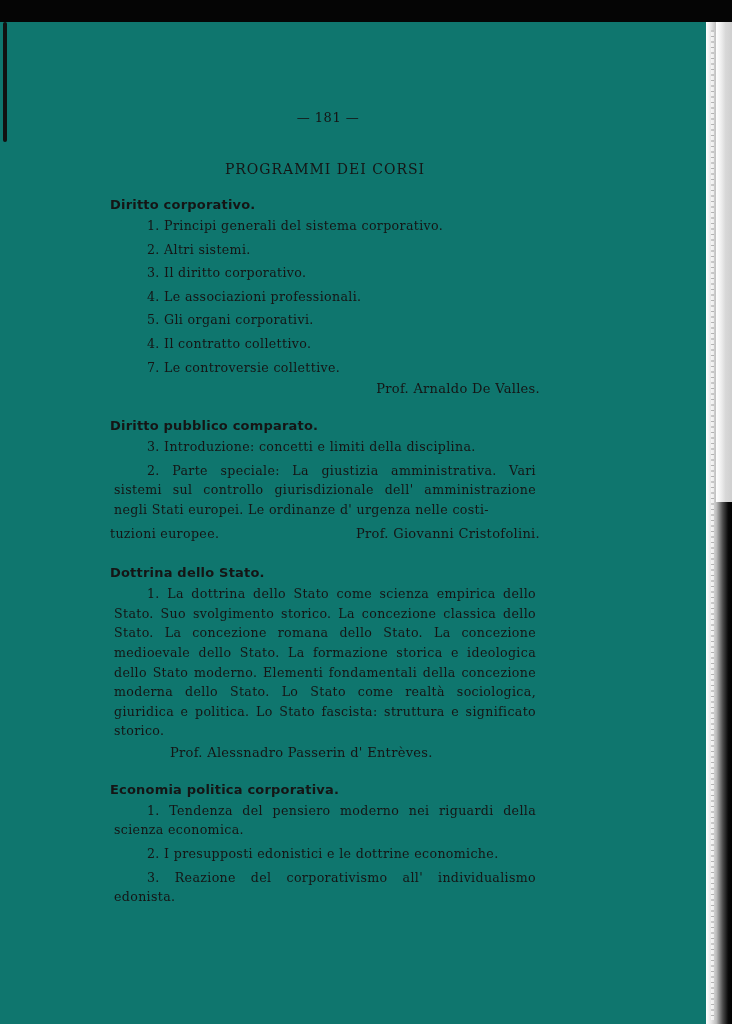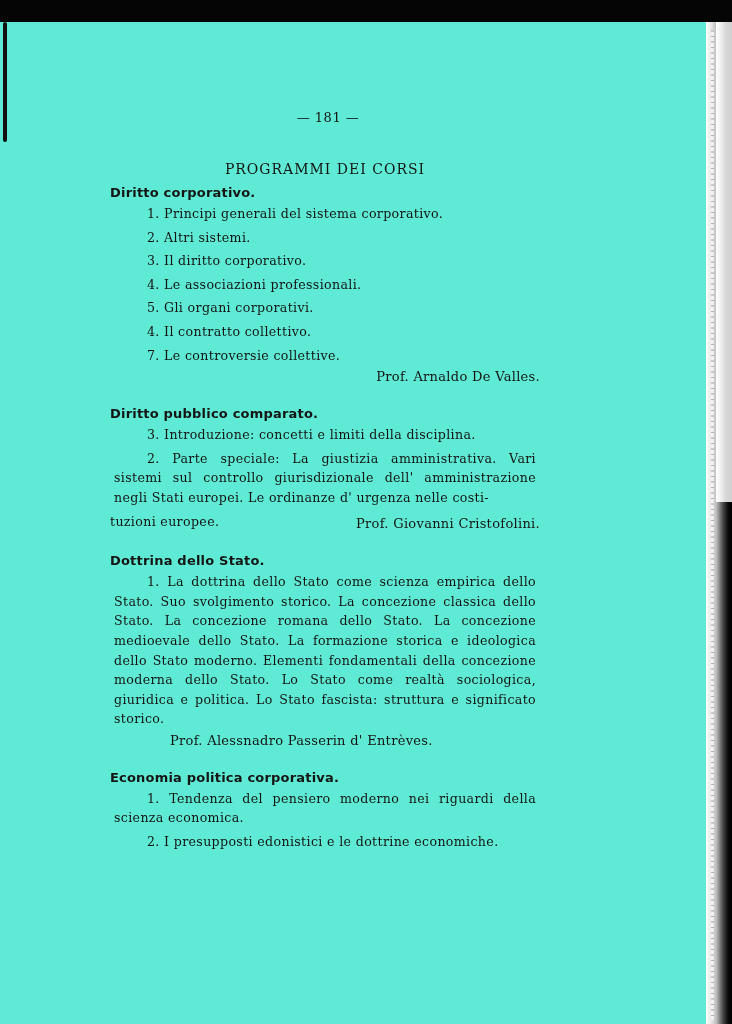--- a/index.html
+++ b/index.html
@@ -7,21 +7,21 @@
       padding: 0;
       width: 732px;
       height: 1024px;
       overflow: hidden;
       background: #ffffff;
     }
     .scan {
       position: relative;
       width: 732px;
       height: 1024px;
-      background: #5eead4;
+      background: #0f766e;
       overflow: hidden;
     }
     .top-band {
       position: absolute;
       left: 0; top: 0;
       width: 732px; height: 22px;
       background: #050505;
     }
     .left-edge {
       position: absolute;
@@ -61,21 +61,21 @@
       text-align: center;
       font-size: 13px;
       margin: 0 0 36px 0;
       padding-left: 6px;
       letter-spacing: 0.5px;
     }
     .page-title {
       text-align: center;
       font-size: 14px;
       letter-spacing: 1px;
-      margin: 0 0 8px 0;
+      margin: 0 0 20px 0;
       font-weight: normal;
     }
     .section { margin-bottom: 22px; }
     .section-title {
       font-family: "DejaVu Sans", "Liberation Sans", sans-serif;
       font-weight: bold;
       font-size: 13px;
       margin: 0 0 3px 0;
       letter-spacing: 0.2px;
     }
@@ -92,21 +92,21 @@
     }
     .signature {
       font-size: 13px;
       text-align: right;
       margin-top: 1px;
       letter-spacing: 0.3px;
     }
     .sig-inline {
       display: flex;
       justify-content: space-between;
-      align-items: center;
+      align-items: flex-start;
       font-size: 12.6px;
       line-height: 19.6px;
       letter-spacing: 0.35px;
     }
     .sig-inline .signature { margin: 0 0 -4px 0; }
     .s2 { margin-top: 16px; }
     .s3 { margin-top: 20px; }
     .s4 { margin-top: 22px; }
   </style>
 </head>
@@ -148,15 +148,16 @@
     <div class="section s3">
       <div class="section-title">Dottrina dello Stato.</div>
       <p class="list-item para">1. La dottrina dello Stato come scienza empirica dello Stato. Suo svolgimento storico. La concezione classica dello Stato. La concezione romana dello Stato. La concezione medioevale dello Stato. La formazione storica e ideologica dello Stato moderno. Elementi fondamentali della concezione moderna dello Stato. Lo Stato come realtà sociologica, giuridica e politica. Lo Stato fascista: struttura e significato storico.</p>
       <div class="signature" style="text-align:left;padding-left:60px;">Prof. Alessnadro Passerin d' Entrèves.</div>
     </div>
 
     <div class="section s4">
       <div class="section-title">Economia politica corporativa.</div>
       <p class="list-item para">1. Tendenza del pensiero moderno nei riguardi della scienza economica.</p>
       <p class="list-item para">2. I presupposti edonistici e le dottrine economiche.</p>
+      <p class="list-item para">3. Reazione del corporativismo all' individualismo edonista.</p>
     </div>
   </div>
 </div>
 
 </body></html>

